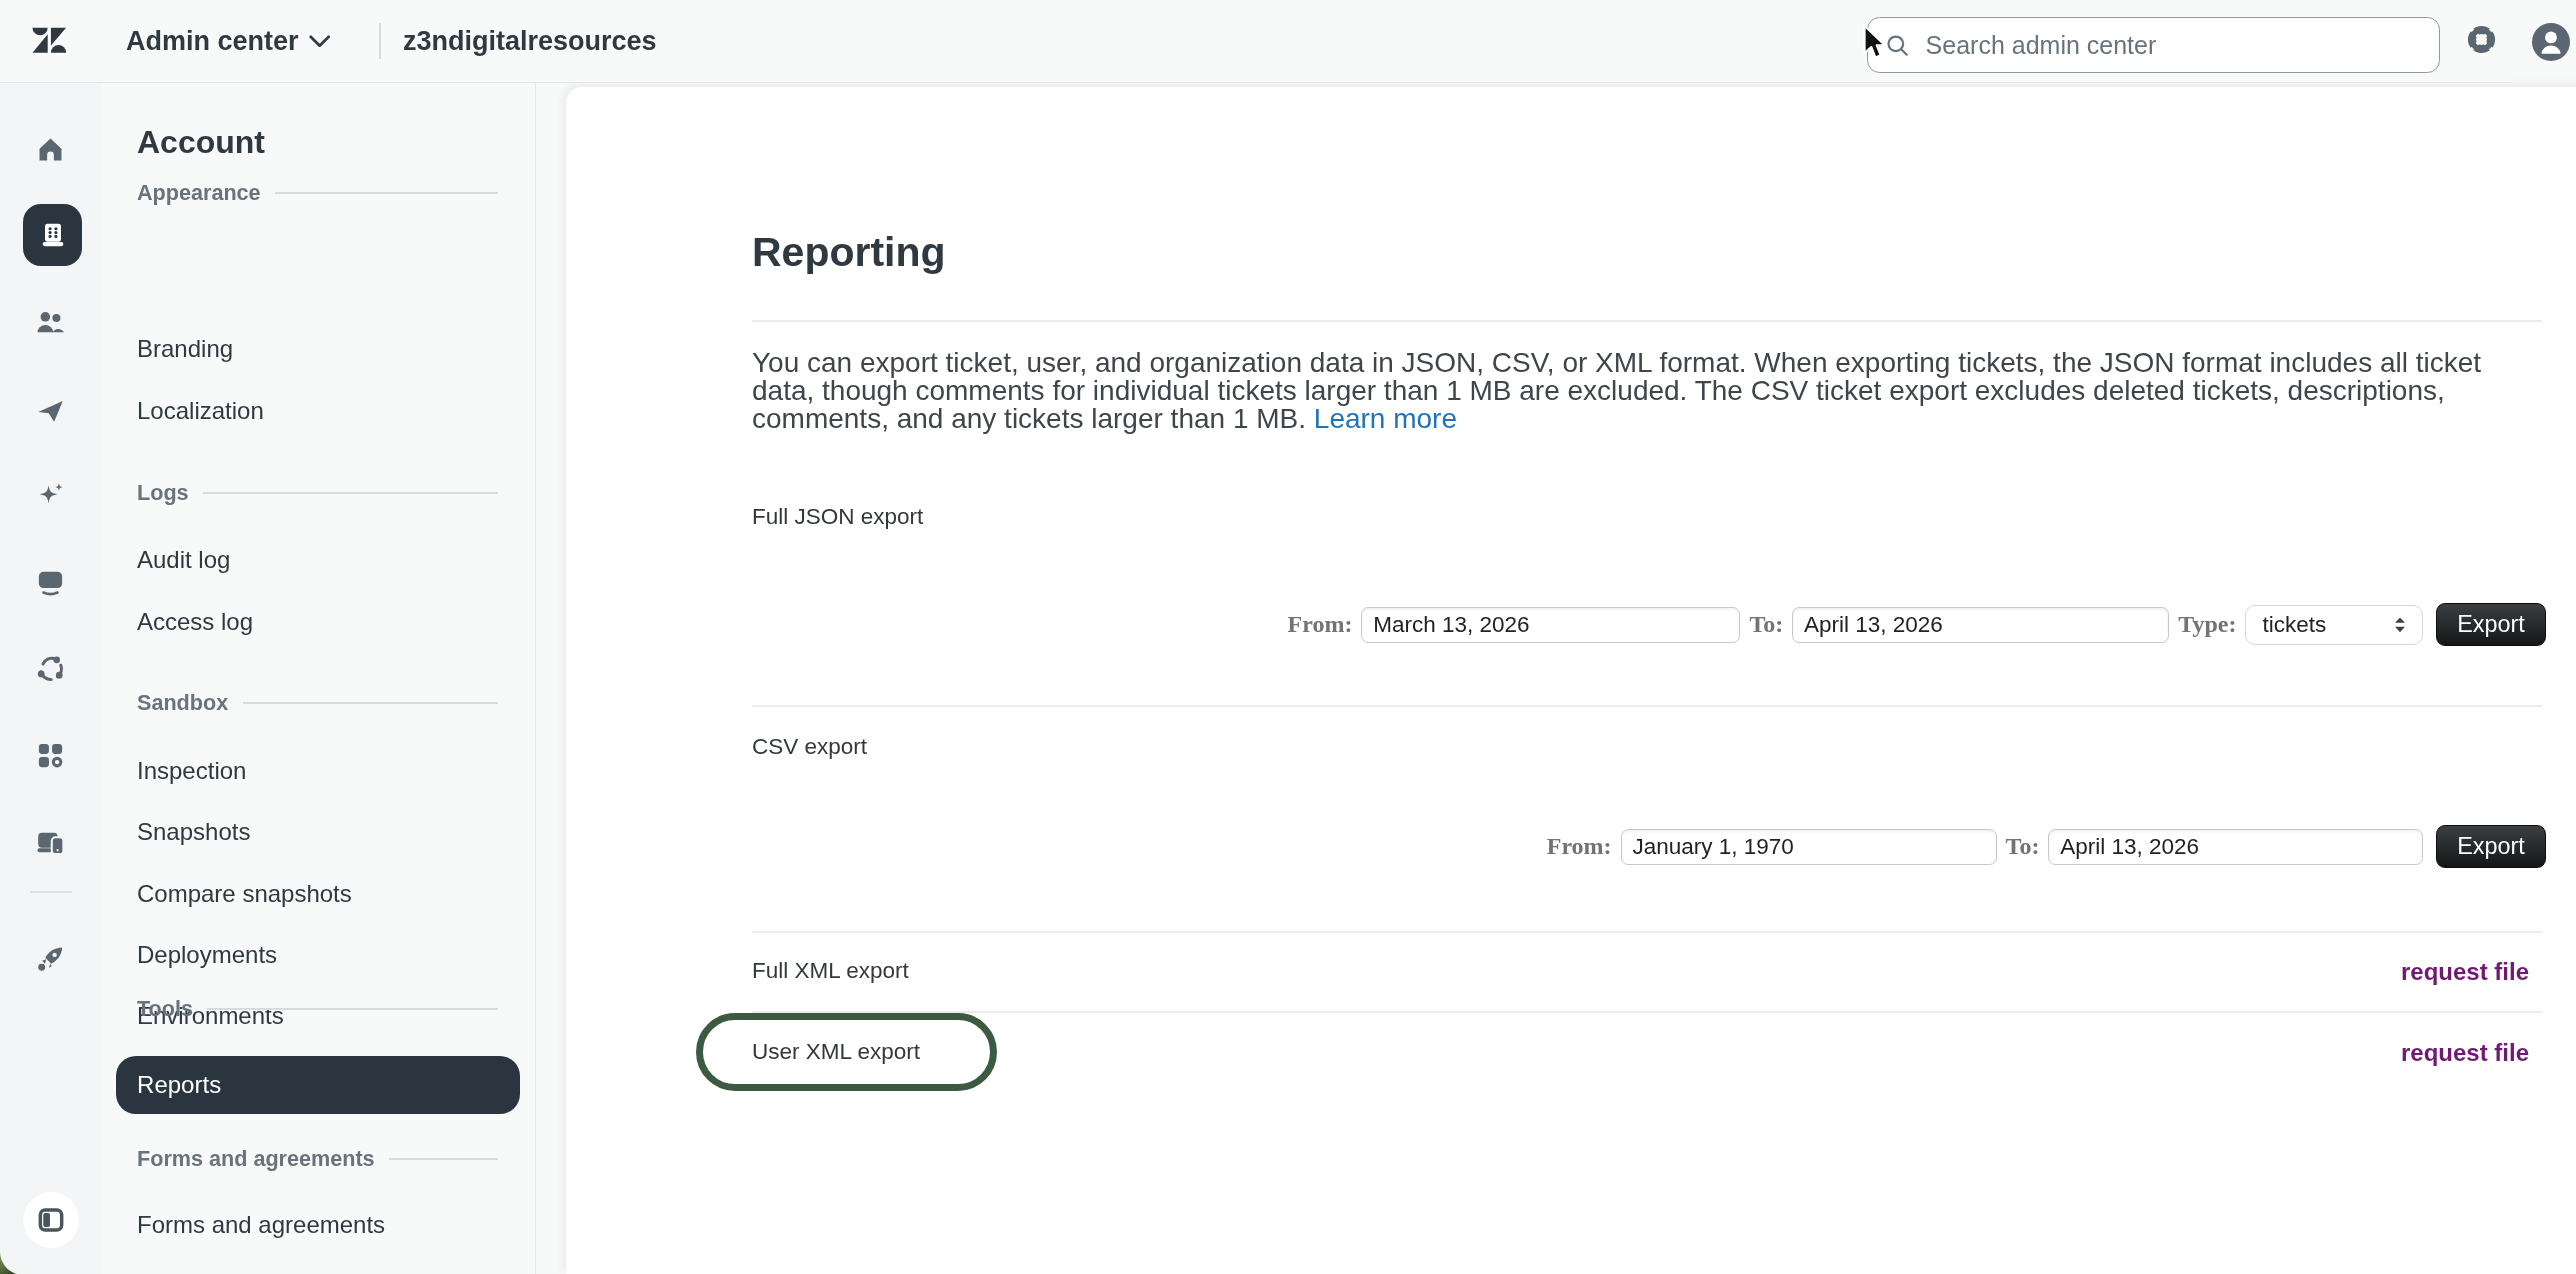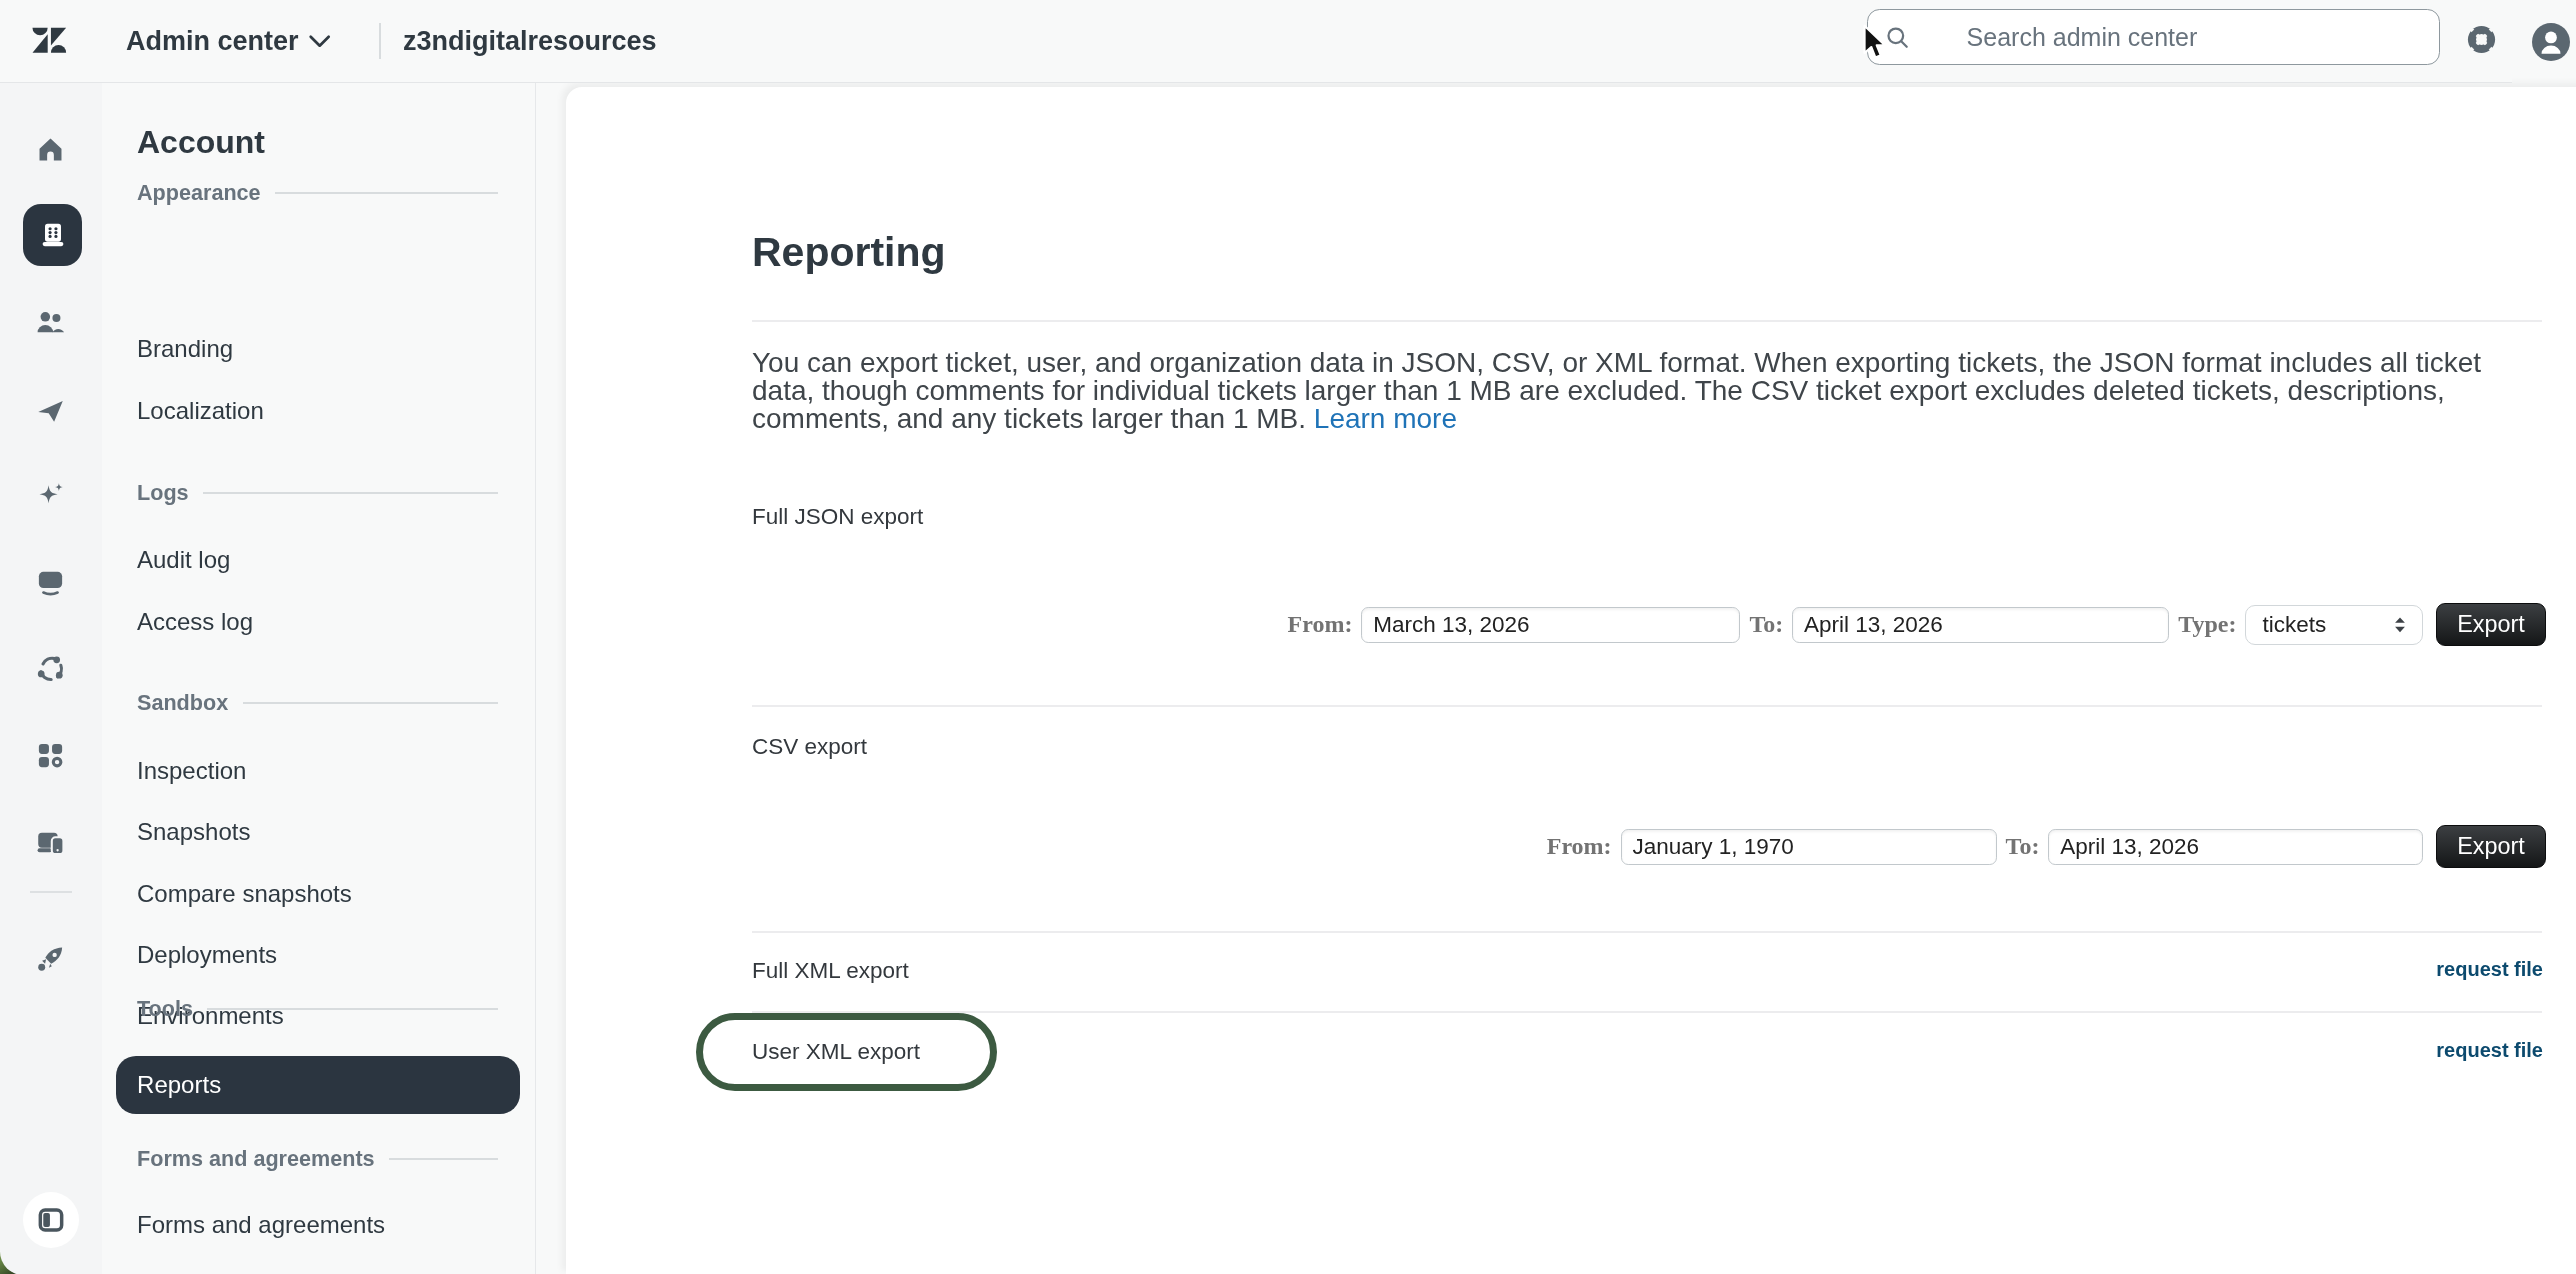--- a/index.html
+++ b/index.html
@@ -12,22 +12,22 @@
   
   .topbar { position:absolute; left:0; top:0; width:2512px; height:83px;
             background:#f8f9f9; border-bottom:1.8px solid #e4e6e8; z-index:6;padding-left:30px; }
   .logo { position:absolute; left:30px; top:27px; }
   .tb-title { position:absolute; left:126px; top:0; height:83px; display:flex; align-items:center;
               font-size:27px; font-weight:700; color:#2f3941; cursor:pointer; }
   .tb-chevron { position:absolute; left:308px; top:34px; }
   .tb-divider { position:absolute; left:379px; top:23.4px; width:1.8px; height:36px; background:#d8dcde; }
   .tb-account { position:absolute; left:403px; top:0; height:83px; display:flex; align-items:center;
                 font-size:27px; font-weight:700; color:#2f3941; }
-  .searchbox { position:absolute; left:1867px; top:9px; width:573px; height:56px; background:#fff;
-               border:1.8px solid #8e989e; border-radius:12.6px; display:flex; align-items:center; padding:0 16px;gap:41px; }
+  .searchbox { position:absolute; left:1867px; top:17px; width:573px; height:56px; background:#fff;
+               border:1.8px solid #8e989e; border-radius:12.6px; display:flex; align-items:center; padding:0 16px; }
   .searchbox input { border:none; outline:none; flex:1; font-size:25px; color:#2f3941;
                      font-family:"Liberation Sans", sans-serif; margin-left:12.6px; background:transparent; }
   .searchbox input::placeholder { color:#68737d; opacity:1; }
   .tb-icon { position:absolute; cursor:pointer; }
 
   
   .rail { position:absolute; left:0; top:83px; width:102px; height:1192px; background:#f4f5f6;
           border-bottom-left-radius:23.4px; z-index:3; }
   .rail-item { position:absolute; left:35px; width:31px; height:31px; cursor:pointer; }
   .rail-selected { position:absolute; left:23.4px; top:121px; width:59px; height:62px;
@@ -54,21 +54,21 @@
   
   .card { position:absolute; left:536px; top:87px; width:2040px; height:1187px; background:#fff;
           border-top-left-radius:16px; z-index:4;
           box-shadow:-3.6px -3.6px 7.2px rgba(0,0,0,0.05);margin-left:30px; }
   .content { position:absolute; left:186px; top:0; width:1794px; height:100%; }
   .h1 { position:absolute; left:0; top:142px; font-size:41px; font-weight:600; color:#2f3941; }
   .hr { position:absolute; left:0; width:1790px; height:1.8px; background:#ececee; }
   .para { position:absolute; left:0; top:262px; width:1794px; font-size:28px; line-height:28px; color:#3f454a; }
   .para a { color:#1f73b7; text-decoration:none; cursor:pointer; }
   .sec-label { position:absolute; left:0; font-size:22.5px; color:#33383d; }
-  .req { position:absolute; right:3px; font-size:20px; font-weight:700; color:#0c4a6e; cursor:pointer; }
+  .req { position:absolute; right:17px; font-size:24px; font-weight:700; color:#701a75; cursor:pointer; }
   .row { position:absolute; right:0; display:flex; align-items:center; gap:9px; }
   .flabel { font-size:24px; font-weight:700; color:#737373; white-space:nowrap;font-family:Liberation Serif, serif; }
   .inp { height:36px; border:1.8px solid #c2c8cc; border-radius:7.2px; background:#fff; font-size:22.5px;
          color:#222; padding:0 10.8px; font-family:"Liberation Sans", sans-serif;
          box-shadow:inset 0 1.8px 2.7px rgba(0,0,0,.06); }
   .sel { width:178px; height:40px; border:1.8px solid #d2d7da; border-radius:10px; background:#fff;
          display:flex; align-items:center; justify-content:space-between; padding:0 12.6px 0 16px;
          font-size:22.5px; color:#222; cursor:pointer; }
   .btn { width:110px; height:43px; background:linear-gradient(#3c3f42,#141617); border:1.8px solid #0c0d0e;
          border-radius:9px; color:#fff; font-size:23.4px; display:flex; align-items:center;

